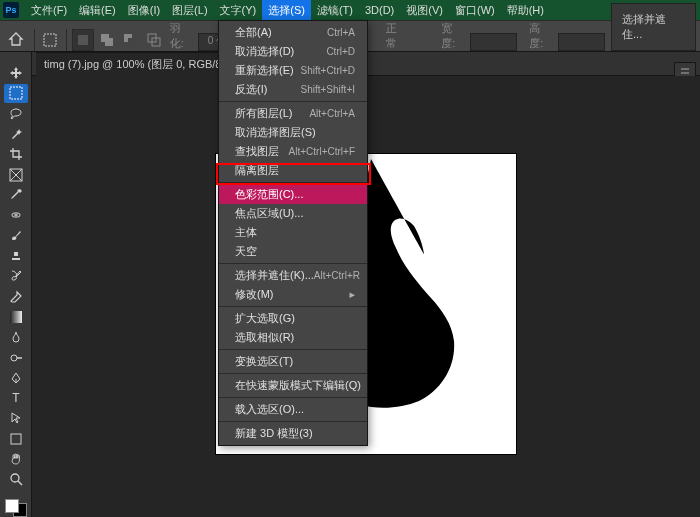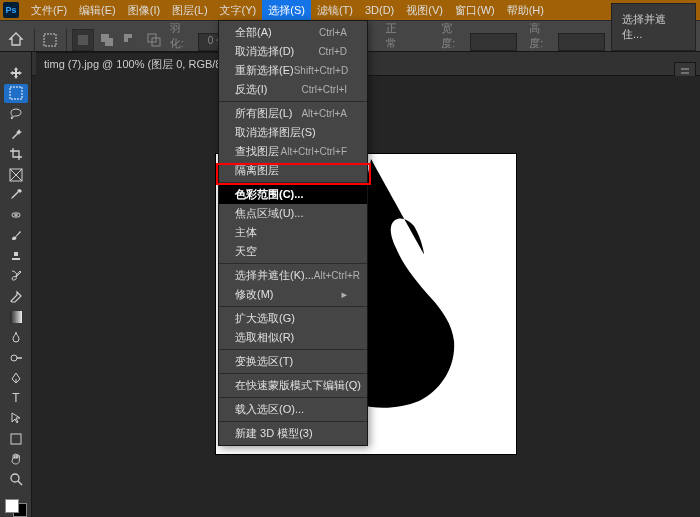--- a/index.html
+++ b/index.html
@@ -1,17 +1,17 @@
 <!DOCTYPE html>
 <html><head>
 <meta charset="utf-8">
 <style>
 * { margin: 0; padding: 0; box-sizing: border-box; font-family: "Microsoft YaHei", sans-serif; -webkit-font-smoothing: antialiased; }
 body { width: 700px; height: 517px; background: #252525; overflow: hidden; position: relative; }
-.menubar { height: 20px; background: #a16207; display: flex; align-items: center; padding-left: 3px; font-size: 11px; color: #ddd; }
+.menubar { height: 20px; background: #14532d; display: flex; align-items: center; padding-left: 3px; font-size: 11px; color: #ddd; }
 .menubar span { padding: 3px 6px; cursor: default; }
 .menubar span.open { background: #1473e6; color: #fff; }
 .ps-logo { width: 16px; height: 16px; background: #001e36; color: #31a8ff; font-size: 9px; font-weight: bold; display: flex; align-items: center; justify-content: center; border-radius: 2px; margin-right: 6px; }
 .optbar { height: 32px; background: #454545; border-top: 1px solid #2a2a2a; border-bottom: 1px solid #161616; display: flex; align-items: flex-end; padding: 0 4px; font-size: 11px; color: #bbb; }
 .optbar .home-ic { width: 24px; height: 24px; display: flex; align-items: center; justify-content: center; margin-right: 2px; }
 .optbar .sep { width: 1px; height: 22px; background: #2a2a2a; margin: 0 4px; }
 .optbar .ico { width: 22px; height: 22px; margin: 0 1px; display: flex; align-items: center; justify-content: center; border: 1px solid transparent; }
 .optbar .ico.swatch { border: 1px solid #2a2a2a; background: #333; }
 .optbar .lbl { margin: 0 4px; color: #888; }
 .optbar .inp { width: 48px; height: 18px; background: #333; border: 1px solid #222; color: #888; font-size: 10px; padding: 0 4px; text-align: center; }
@@ -24,25 +24,25 @@
 .toolbar .tool { width: 24px; height: 22px; display: flex; align-items: center; justify-content: center; color: #d0d0d0; font-size: 13px; border-radius: 2px; }
 .toolbar .tool.sel { background: #1f6fc9; color: #fff; }
 .toolbar svg { display: block; }
 .swatches { margin-top: 8px; width: 22px; height: 22px; position: relative; }
 .swatches .fg { position: absolute; width: 14px; height: 14px; background: #fff; border: 1px solid #888; top: 0; left: 0; }
 .swatches .bg { position: absolute; width: 14px; height: 14px; background: #000; border: 1px solid #888; bottom: 0; right: 0; }
 .canvas-area { position: absolute; left: 32px; right: 0; top: 76px; bottom: 0; background: #252525; display: flex; align-items: flex-start; justify-content: center; padding-top: 78px; }
 .canvas { width: 300px; height: 300px; background: #fff; box-shadow: 0 0 0 1px #000; position: relative; }
 .canvas svg { width: 100%; height: 100%; }
 .dropdown { position: absolute; left: 218px; top: 20px; width: 150px; background: #454545; border: 1px solid #161616; box-shadow: 2px 2px 8px rgba(0,0,0,.4); font-size: 11px; color: #e0e0e0; padding: 2px 0; }
-.dropdown .row { display: flex; align-items: center; height: 19px; padding: 0 20px 0 16px; cursor: default; }
+.dropdown .row { display: flex; align-items: center; height: 19px; padding: 0 12px 0 16px; cursor: default; }
 .dropdown .row .lbl { flex: 1; white-space: nowrap; }
 .dropdown .row .sc { color: #b0b0b0; font-size: 10px; }
 .dropdown .row.sub .arr { color: #b0b0b0; margin-left: 4px; }
-.dropdown .row.hl { background: #000000; color: #fff; font-weight: bold; }
+.dropdown .row.hl { background: #be185d; color: #fff; }
 .dropdown hr { border: none; border-top: 1px solid #2a2a2a; margin: 2px 0; }
 .redbox { position: absolute; left: 216px; top: 163px; width: 155px; height: 22px; border: 2px solid #ff0000; pointer-events: none; }
 </style>
 </head>
 <body>
 
 <div class="menubar">
   <div class="ps-logo">Ps</div>
   <span>文件(F)</span>
   <span>编辑(E)</span>
@@ -257,21 +257,21 @@
   <div class="row">
       <span class="lbl">取消选择(D)</span>
       <span class="sc">Ctrl+D</span>
     </div>
   <div class="row">
       <span class="lbl">重新选择(E)</span>
       <span class="sc">Shift+Ctrl+D</span>
     </div>
   <div class="row">
       <span class="lbl">反选(I)</span>
-      <span class="sc">Ctrl+Ctrl+I</span>
+      <span class="sc">Shift+Shift+I</span>
     </div>
   <hr>
   <div class="row">
       <span class="lbl">所有图层(L)</span>
       <span class="sc">Alt+Ctrl+A</span>
     </div>
   <div class="row">
       <span class="lbl">取消选择图层(S)</span>
     </div>
   <div class="row">

